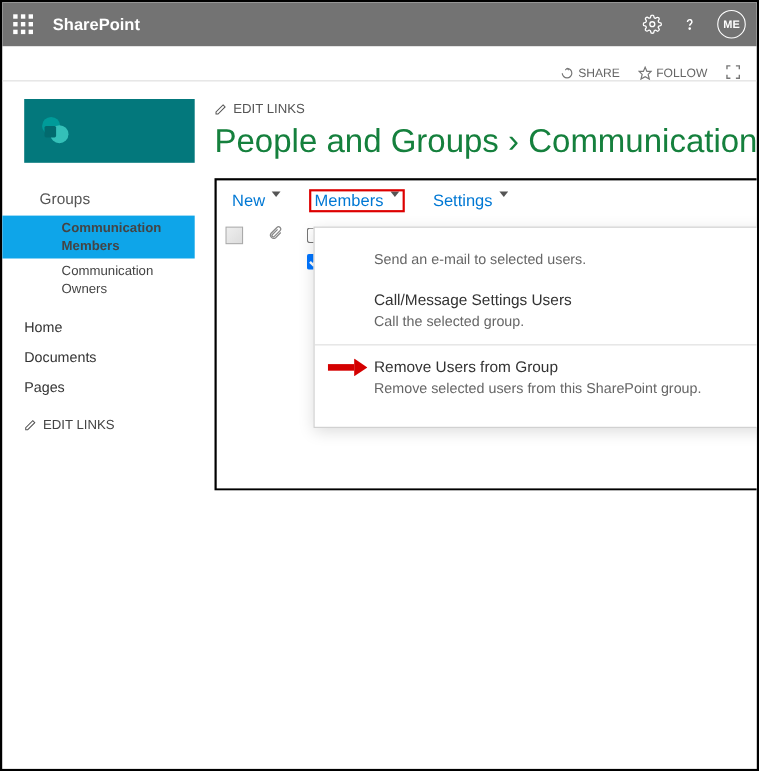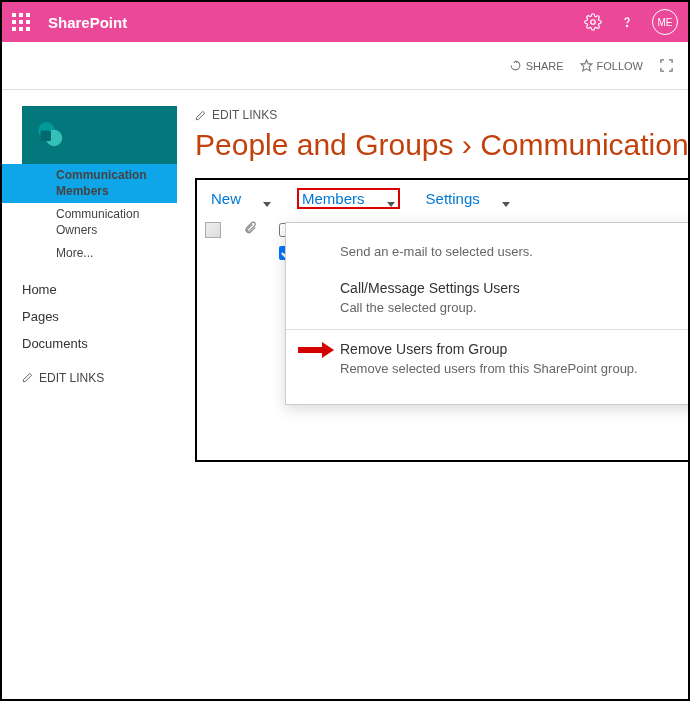--- a/index.html
+++ b/index.html
@@ -1,40 +1,40 @@
 <!DOCTYPE html>
 <html><head>
 <meta charset="utf-8">
 <style>
   * { box-sizing: border-box; margin: 0; padding: 0; }
   body { font-family: "Segoe UI", Arial, sans-serif; font-size: 13px; color: #333; background: #fff; width: 690px; height: 701px; overflow: hidden; border: 2px solid #000; }
-  .suite-bar { background: #ec4899; height: 40px; display: flex; align-items: center; color: #fff; padding: 0 10px; text-align: center; }
+  .suite-bar { background: #737373; height: 40px; display: flex; align-items: center; color: #fff; padding: 0 10px; text-align: center; }
   .waffle { width: 18px; height: 18px; display: grid; grid-template-columns: repeat(3,4px); grid-template-rows: repeat(3,4px); gap: 3px; margin-right: 18px; }
   .waffle span { background: #fff; width: 4px; height: 4px; }
   .brand { font-size: 15px; font-weight: 600; }
   .suite-right { margin-left: auto; display: flex; align-items: center; gap: 16px; }
   .gear, .help { width: 18px; height: 18px; display: flex; align-items: center; justify-content: center; }
-  .avatar { width: 26px; height: 26px; border: 1.5px solid #fff; border-radius: 50%; display: flex; align-items: center; justify-content: center; font-size: 10px; font-weight: 400; }
-  .command-bar { height: 48px; border-bottom: 1px solid #ddd; display: flex; align-items: center; justify-content: flex-end; gap: 16px; padding: 14px 14px; color: #666; font-size: 11px; }
+  .avatar { width: 26px; height: 26px; border: 1.5px solid #fff; border-radius: 50%; display: flex; align-items: center; justify-content: center; font-size: 10px; font-weight: 700; }
+  .command-bar { height: 32px; border-bottom: 1px solid #ddd; display: flex; align-items: flex-end; justify-content: flex-end; gap: 16px; padding: 0 14px; color: #666; font-size: 11px; }
   .cmd-item { display: flex; align-items: center; gap: 4px; }
   .content { display: flex; }
   .left-col { width: 175px; flex-shrink: 0; }
   .site-logo { width: 155px; height: 58px; background: #03787c; margin: 16px 0 0 20px; display:flex; align-items:center; padding-left: 14px;}
   .nav-sec-title { font-size: 14px; color: #555; padding: 24px 0 8px 34px; }
   .nav-group-item { padding: 4px 0 4px 54px; font-size: 12px; color: #444; line-height: 1.3; cursor: pointer; }
   .nav-group-item.selected { background: #0ea5e9; font-weight: 600; }
   .nav-site-item { padding: 6px 0 6px 20px; font-size: 13px; color: #333; cursor: pointer; }
   .edit-links { padding: 14px 0 6px 20px; font-size: 12px; color: #444; display: flex; align-items: center; gap: 6px; }
   .main-col { flex: 1; padding: 18px 0 0 18px; overflow: hidden; }
   .edit-links-top { font-size: 12px; color: #555; display: flex; align-items: center; gap: 6px; margin-bottom: 6px; }
-  .page-title { font-size: 30px; font-weight: 300; color: #c2410c; white-space: nowrap; }
+  .page-title { font-size: 30px; font-weight: 300; color: #15803d; white-space: nowrap; }
   .list-area { margin-top: 16px; position: relative; }
   .toolbar-frame { border: 2px solid #000; width: 525px; height: 284px; background: #fff; position: relative; }
   .toolbar { display: flex; gap: 28px; padding: 10px 14px 10px 14px; font-size: 15px; }
-  .tool-item { color: #0078d4; display: flex; align-items: flex-end; gap: 20px; cursor: pointer; }
+  .tool-item { color: #0078d4; display: flex; align-items: flex-start; gap: 4px; cursor: pointer; }
   .tool-item.actions { outline: 2px solid #d00; outline-offset: 0px; padding: 0 3px;}
   .caret { width: 0; height: 0; border-left: 4px solid transparent; border-right: 4px solid transparent; border-top: 5px solid #555; margin-left: 2px; }
   .list-header { padding: 4px 14px 6px 8px; display: flex; align-items: center; gap: 22px; color: #666; font-size: 12px; }
   .list-row { padding: 2px 14px 4px 8px; display: flex; align-items: center; gap: 22px; }
   .chk { width: 14px; height: 14px; }
   .dropdown { position: absolute; top: 42px; left: 88px; width: 418px; background: #fff; border: 1px solid #ccc; box-shadow: 0 4px 14px rgba(0,0,0,0.15); padding: 14px 0; }
   .dd-item { padding: 6px 22px 12px 54px; font-size: 14px; color: #333; cursor: pointer; line-height: 1.4; }
   .dd-item .sub { color: #666; font-size: 13px; }
   .dd-sep { height: 1px; background: #ddd; margin: 0 0 4px 0; }
   .dd-item.highlight { position: relative; }
@@ -99,28 +99,28 @@
 <div class="content">
 
   <div class="left-col">
     <div class="site-logo">
       <svg width="30" height="30" viewBox="0 0 40 40">
           <circle cx="14" cy="14" r="11" fill="#009b99"></circle>
           <circle cx="24" cy="24" r="11" fill="#34c0b8"></circle>
           <rect x="6" y="14" width="14" height="14" rx="2" fill="#026a6e"></rect>
         </svg>
     </div>
+    <div class="nav-sec-title">Groups</div>
     <div class="nav-group-item selected">Communication Members</div>
     <div class="nav-group-item">Communication Owners</div>
-    <div class="nav-group-item">More...</div>
 
     <div style="height:10px"></div>
     <div class="nav-site-item">Home</div>
+    <div class="nav-site-item">Documents</div>
     <div class="nav-site-item">Pages</div>
-    <div class="nav-site-item">Documents</div>
 
     <div class="edit-links">
       <svg width="11" height="11" viewBox="0 0 24 24" fill="none" stroke="#555" stroke-width="2">
           <path d="M17 3l4 4L7 21H3v-4L17 3z"></path>
         </svg>
       <span>EDIT LINKS</span>
     </div>
   </div>
 
   <div class="main-col">

